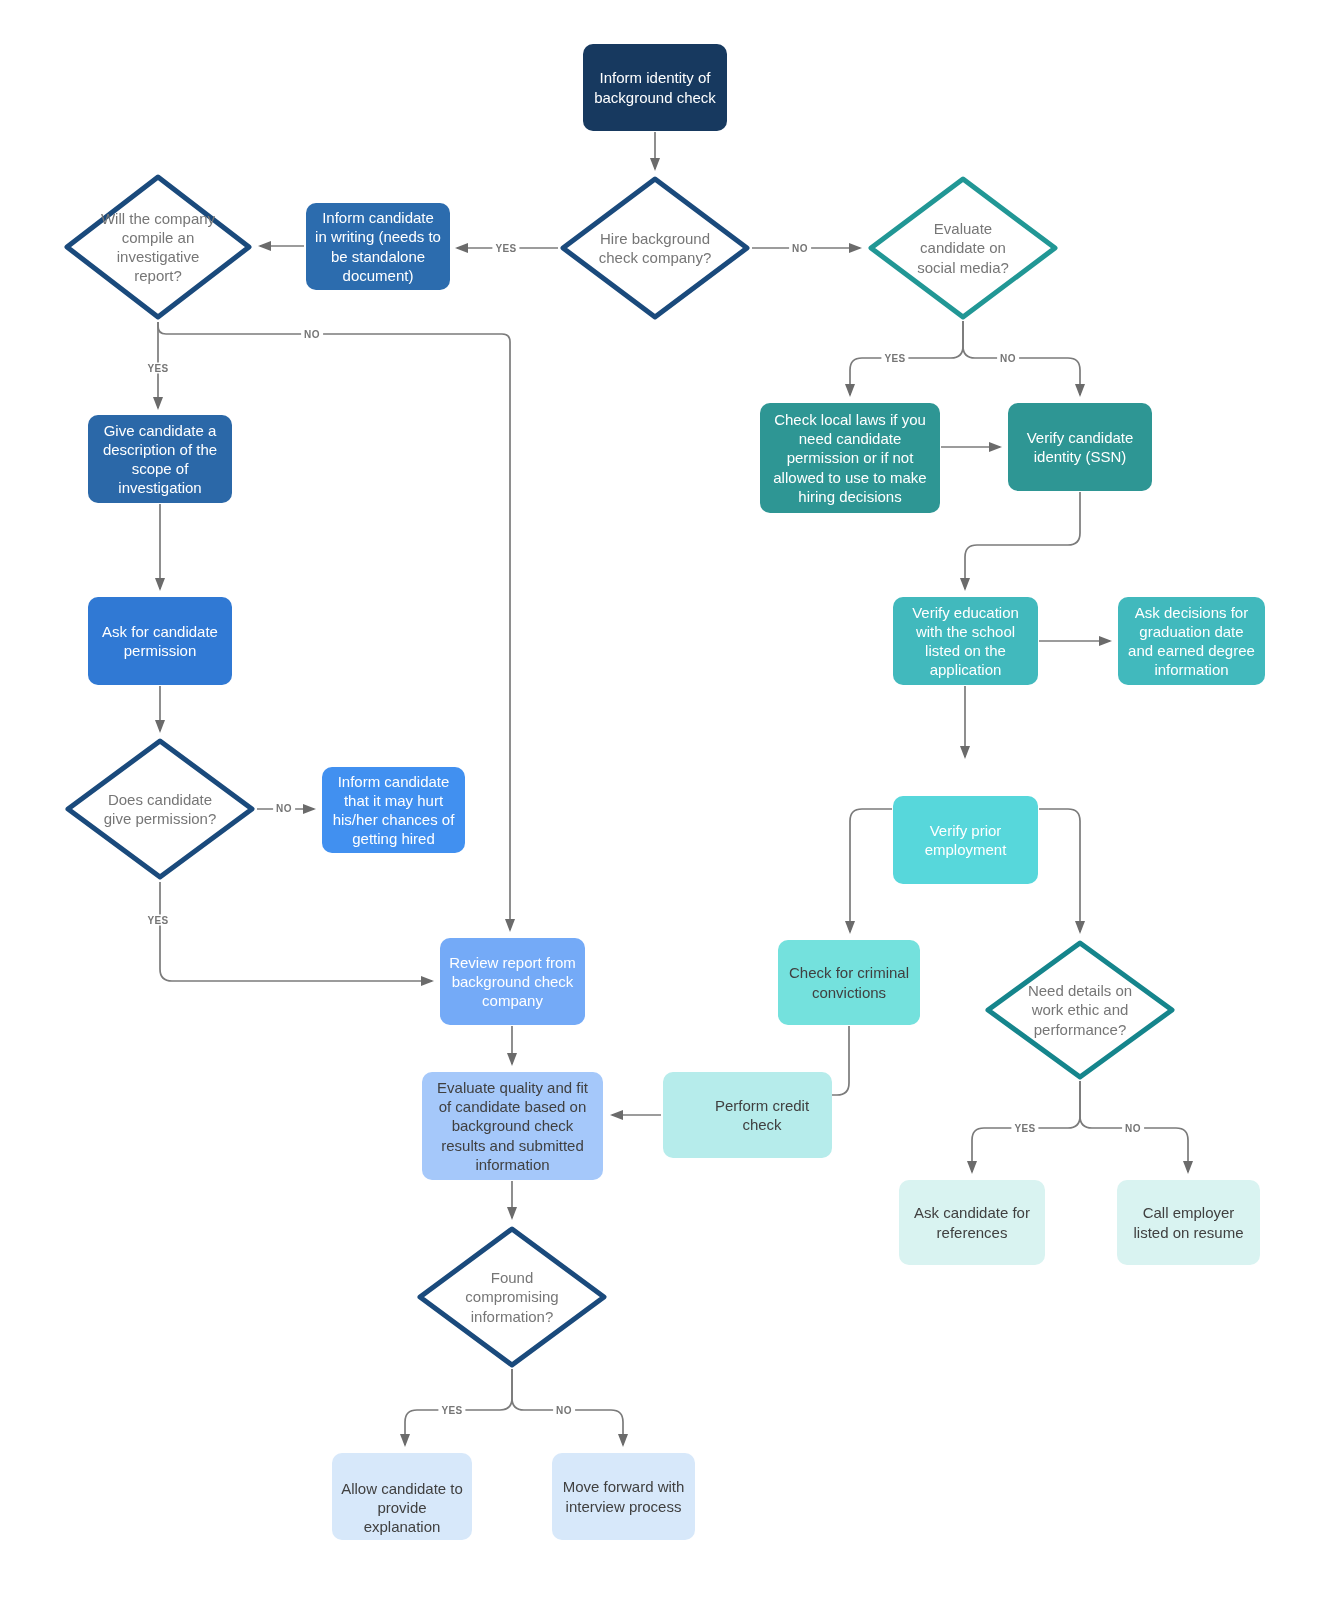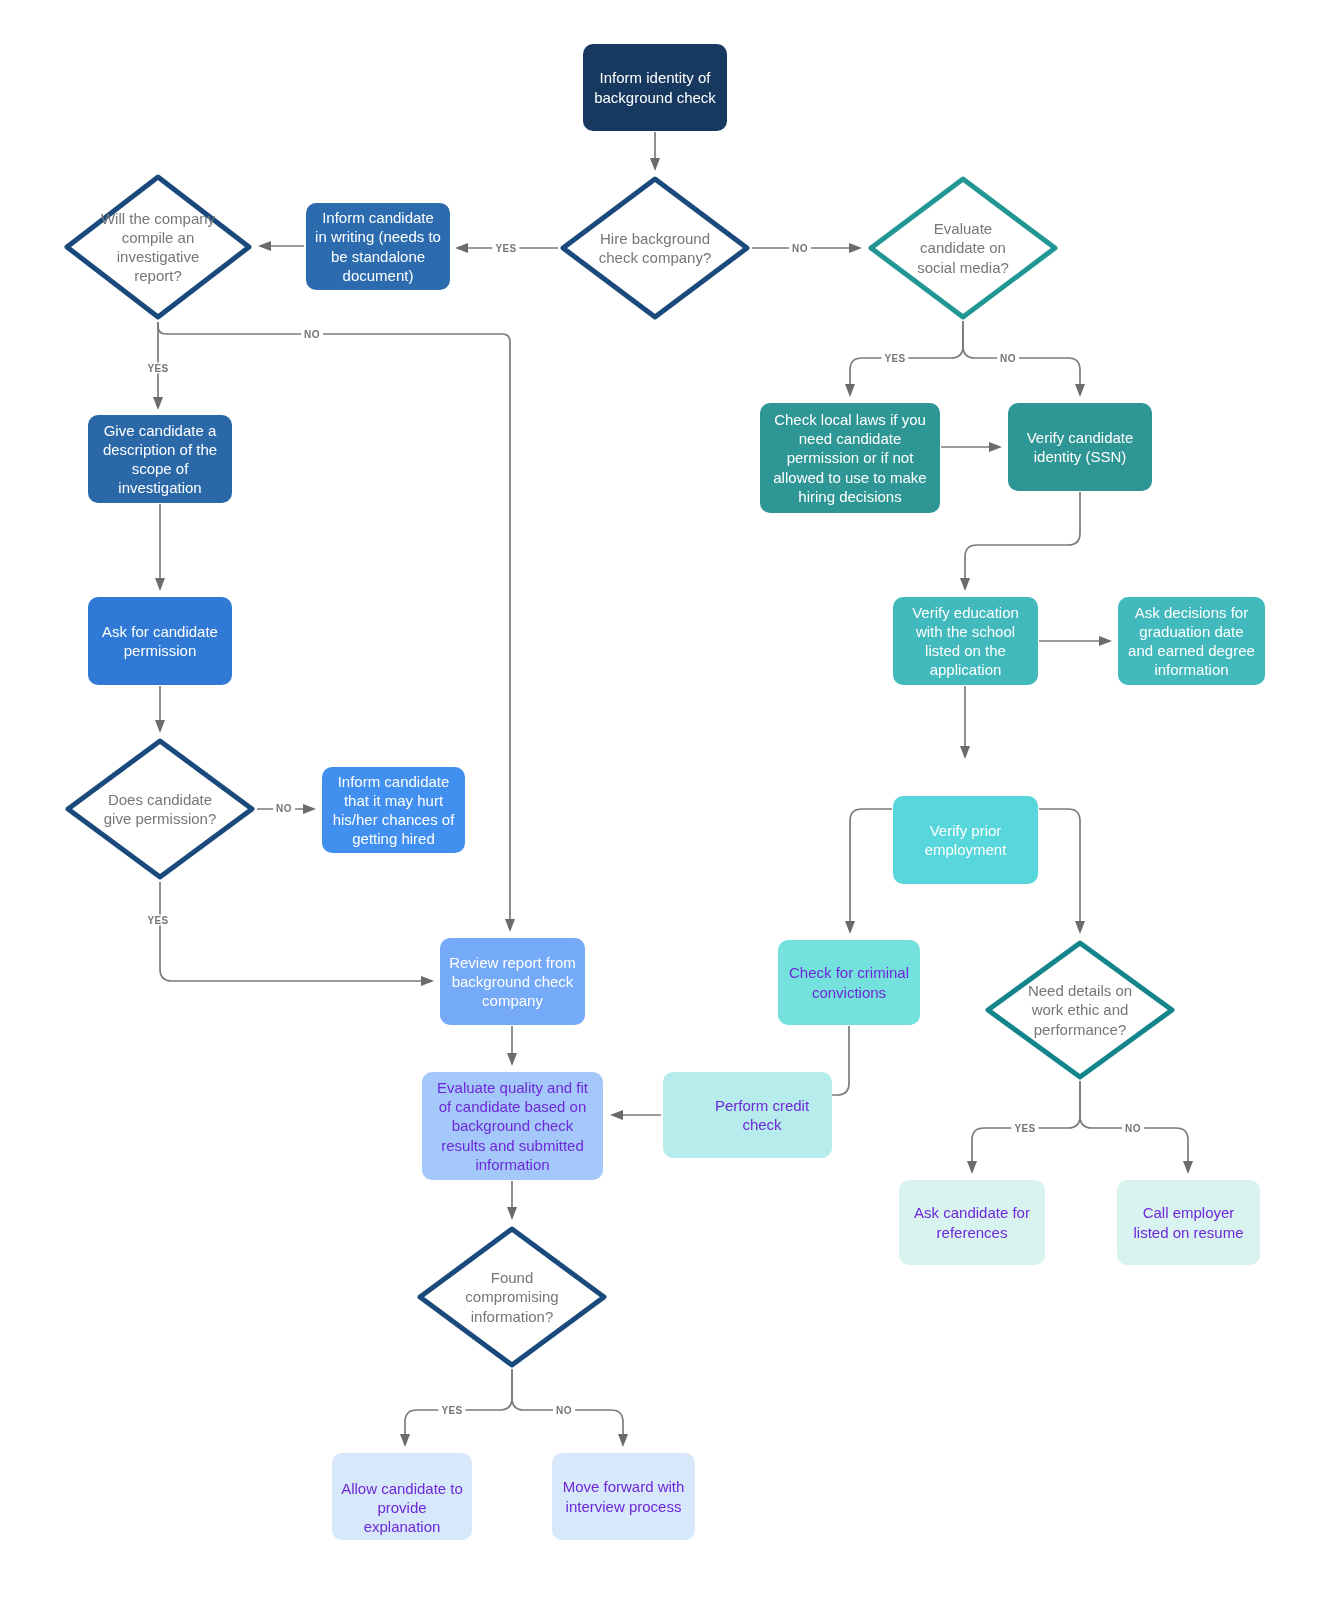--- a/index.html
+++ b/index.html
@@ -7,21 +7,21 @@
     position:relative;width:1344px;height:1597px;background:#ffffff;
     font-family:"Liberation Sans",sans-serif;overflow:hidden;
   }
   svg.edges{position:absolute;left:0;top:0;width:1344px;height:1597px;}
   svg.edges path.edge{fill:none;stroke:#7b7b7b;stroke-width:1.7px;}
   .node{position:absolute;display:flex;align-items:center;justify-content:center;
         text-align:center;font-size:15px;line-height:1.27;}
   .box{border-radius:10px;}
   .box .node-label{padding:4px 9px;}
   .text-light{color:#ffffff;}
-  .text-dark{color:#6d28d9;}
+  .text-dark{color:#404040;}
   .diamond{background:transparent;}
   .diamond svg{position:absolute;left:0;top:0;}
   .diamond .node-label{position:relative;color:#767676;max-width:64%;}
   .edge-label{
     position:absolute;transform:translate(-50%,-50%);
     background:#ffffff;padding:0 3px;font-size:10px;font-weight:bold;
     color:#757575;letter-spacing:.4px;white-space:nowrap;
   }
 </style>
 </head>

